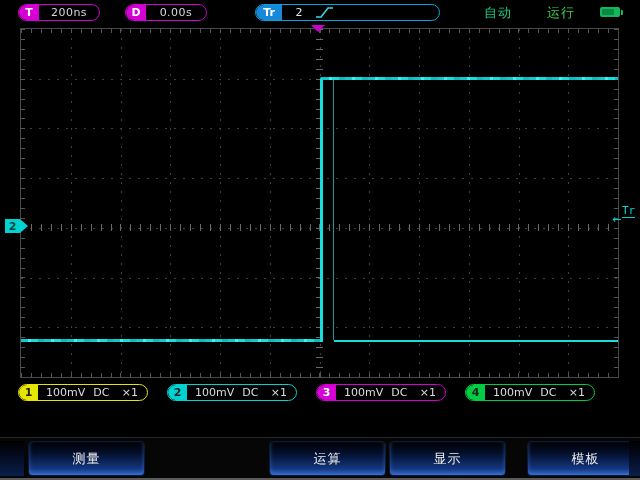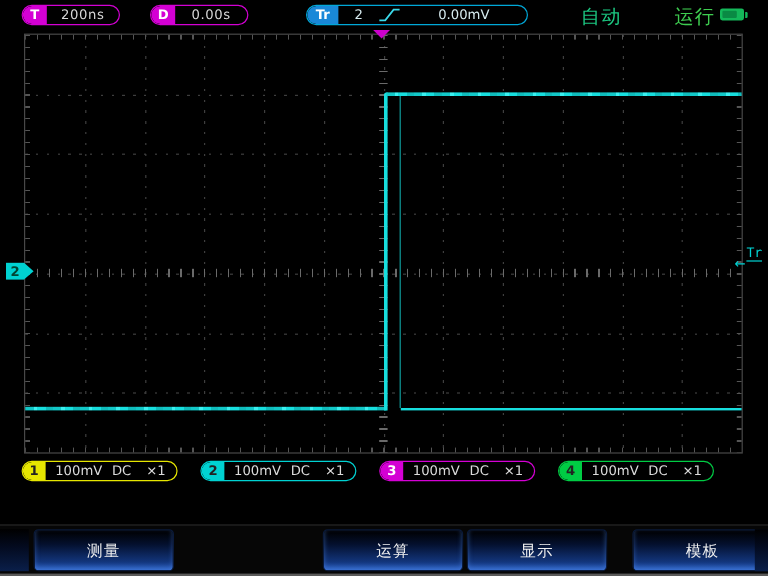--- a/index.html
+++ b/index.html
@@ -13,23 +13,23 @@
                font-size:11px;font-weight:bold;color:#fff;}
   .pill .val{flex:1;text-align:center;font-size:11px;color:#d8d8d8;letter-spacing:.5px;}
   #t-pill{left:18px;width:82px;border:1px solid #d400d4;}
   #t-pill .badge{width:20px;background:#d400d4;border-radius:8px 0 0 8px;}
   #d-pill{left:125px;width:82px;border:1px solid #d400d4;}
   #d-pill .badge{width:20px;background:#d400d4;border-radius:8px 0 0 8px;}
   #tr-pill{left:255px;width:185px;border:1px solid #00a8d8;}
   #tr-pill .badge{width:26px;background:#1988d8;border-radius:8px 0 0 8px;}
   #tr-pill .src{width:34px;text-align:center;font-size:11px;color:#d8ecf0;}
   #tr-pill .lvl{flex:1;text-align:center;font-size:11px;color:#d8ecf0;}
-  .statustxt{position:absolute;top:4px;font-size:16px;letter-spacing:1px;}
+  .statustxt{position:absolute;top:4px;font-size:13px;letter-spacing:1px;}
   #auto-label{left:484px;color:#1cc882;}
-  #run-label{left:547px;color:#3ecc50;margin-left:15px;}
+  #run-label{left:547px;color:#3ecc50;}
   #battery{position:absolute;left:600px;top:7px;width:20px;height:10px;background:#14b85a;
            border-radius:2px;}
   #battery .fill{position:absolute;left:2px;top:2px;width:12px;height:6px;background:#0a8a44;border-radius:1px;}
   #battery .nub{position:absolute;right:-3px;top:2.5px;width:2.5px;height:5px;background:#14b85a;border-radius:0 1px 1px 0;}
 
   
   #graticule{position:absolute;left:20px;top:28px;width:597px;height:348px;
              border:1px solid #484848;background:#000;box-sizing:content-box;}
   .gline{position:absolute;}
   .gline.v{top:0;bottom:0;width:1px;background:repeating-linear-gradient(180deg,#3e3e3e 0 2px,transparent 2px 9px);}
@@ -104,21 +104,20 @@
   <div class="pill" id="d-pill">
     <div class="badge">D</div>
     <div class="val">0.00s</div>
   </div>
   <div class="pill" id="tr-pill">
     <div class="badge">Tr</div>
     <div class="src">2</div>
     <svg width="18" height="13" viewBox="0 0 18 13">
       <polyline points="0,11 5,11 12,2 17,2" fill="none" stroke="#3ad8e8" stroke-width="1.5"></polyline>
     </svg>
-    <div class="lvl">0.00mV</div>
   </div>
   <div class="statustxt" id="auto-label">自动</div>
   <div class="statustxt" id="run-label">运行</div>
   <div id="battery">
     <div class="fill"></div>
     <div class="nub"></div>
   </div>
 
   <div id="graticule">
       <div class="gline h" style="top: 298.29px;"></div>

